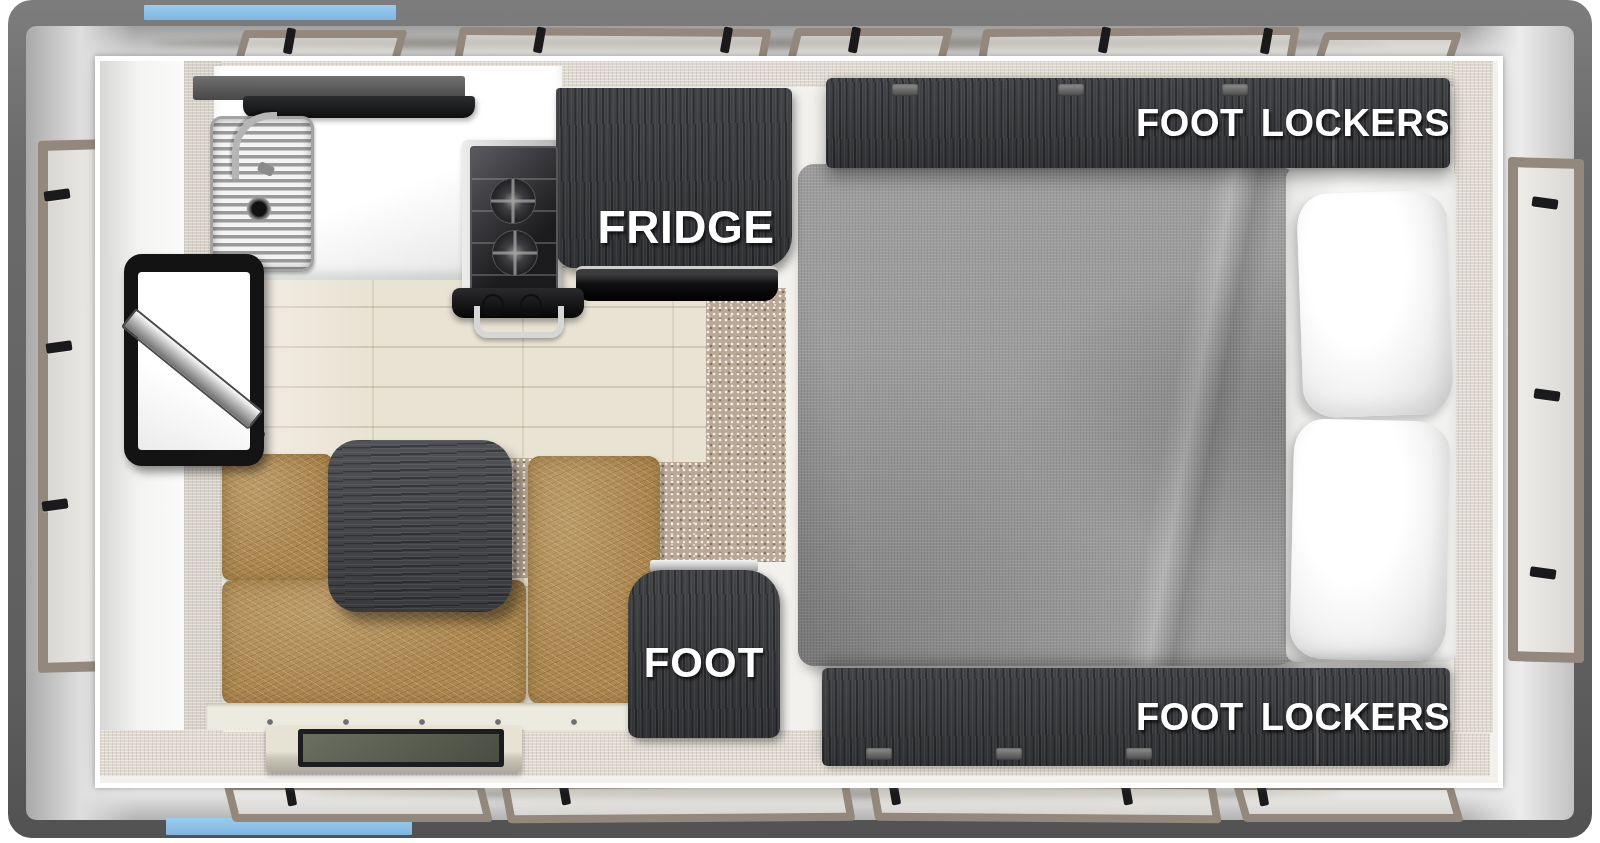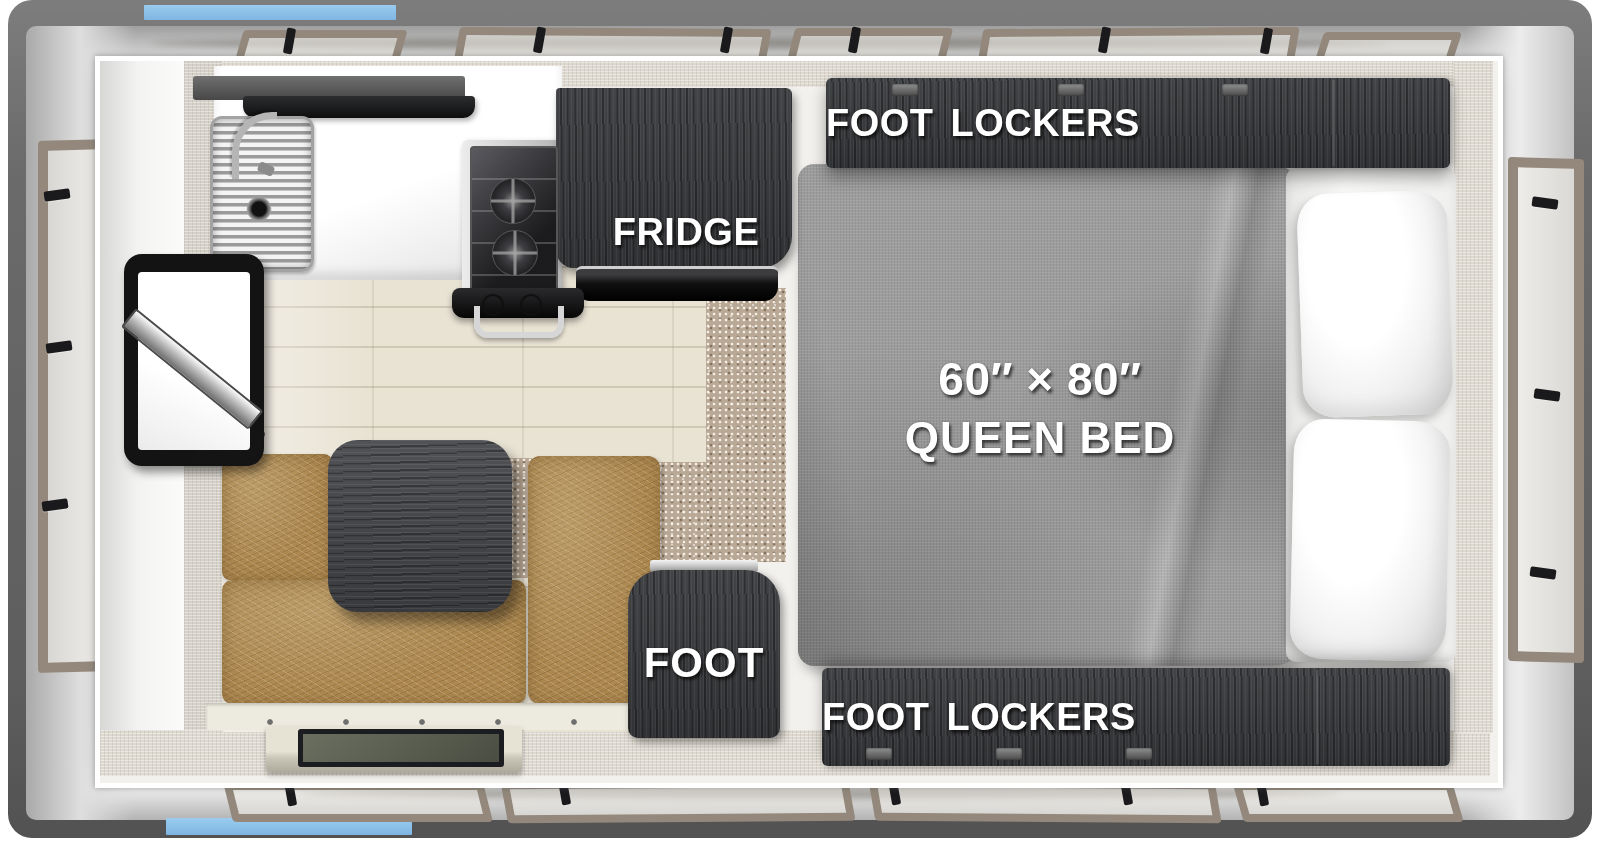--- a/index.html
+++ b/index.html
@@ -146,31 +146,31 @@
     box-shadow:4px 6px 12px rgba(0,0,0,.28);}
   .bed-label{left:840px;top:350px;width:400px;z-index:9;display:flex;flex-direction:column;align-items:center;}
   .pillow-base{left:1286px;top:168px;width:170px;height:494px;z-index:9;border-radius:10px;
     background:linear-gradient(90deg,#e6e6e5,#fbfbfa 35%,#f0f0ef);box-shadow:inset 0 0 12px rgba(0,0,0,.08);}
   .pillow{z-index:10;background:radial-gradient(ellipse at 38% 30%,#ffffff 38%,#f2f2f2 62%,#dedede 86%,#cfcfcf);
     box-shadow:-4px 6px 10px rgba(0,0,0,.22),inset -8px -10px 18px rgba(0,0,0,.06);
     border-radius:30px 36px 30px 34px / 34px 30px 36px 30px;}
   .pillow.p1{left:1300px;top:192px;width:150px;height:224px;transform:rotate(-2deg);}
   .pillow.p2{left:1292px;top:420px;width:156px;height:240px;transform:rotate(1.2deg);}
 
-  .lockers{z-index:10;border-radius:6px;display:flex;align-items:center;justify-content:flex-start;}
+  .lockers{z-index:10;border-radius:6px;display:flex;align-items:center;justify-content:flex-end;}
   .lockers.top{left:826px;top:78px;width:624px;height:90px;box-shadow:0 10px 16px rgba(0,0,0,.32),3px 0 6px rgba(0,0,0,.22);}
   .lockers.bottom{left:822px;top:668px;width:628px;height:98px;box-shadow:0 -8px 14px rgba(0,0,0,.25),3px 3px 6px rgba(0,0,0,.22);}
   .seam{position:absolute;top:2px;bottom:2px;width:3px;background:rgba(255,255,255,.10);}
   .hinge-mark{position:absolute;width:26px;height:12px;border-radius:2px;
     background:linear-gradient(180deg,#909090,#4a4a4a);box-shadow:inset 0 0 2px #222;}
 
   
   .label{color:#ffffff;font-weight:bold;letter-spacing:.5px;
     text-shadow:2px 3px 3px rgba(0,0,0,.60),0 0 2px rgba(0,0,0,.35);white-space:nowrap;}
-  .label.fridge-l{font-size:38px;padding-left:24px;}
+  .label.fridge-l{font-size:46px;padding-left:24px;}
   .label.lockers-l{font-size:38px;word-spacing:6px;}
   .label.ward-l{font-size:42px;letter-spacing:1px;}
   .label.bed-l1{font-size:46px;line-height:58px;}
   .label.bed-l2{font-size:44px;line-height:60px;letter-spacing:1px;}
 </style>
 </head>
 <body>
 
 <div id="canvas">
 
@@ -263,24 +263,20 @@
   <div class="abs step">
     <div class="step-mat"></div>
   </div>
 
   <div class="abs ward-hinge"></div>
   <div class="abs grain ward">
     <span class="label ward-l">FOOT</span>
   </div>
 
   <div class="abs bed"></div>
-  <div class="abs bed-label">
-    <span class="label bed-l1">60″ × 80″</span>
-    <span class="label bed-l2">QUEEN BED</span>
-  </div>
   <div class="abs pillow-base"></div>
   <div class="abs pillow p1"></div>
   <div class="abs pillow p2"></div>
 
   <div class="abs grain lockers top">
     <div class="seam" style="left:506px;"></div>
     <div class="hinge-mark" style="left:66px;top:6px;"></div>
     <div class="hinge-mark" style="left:232px;top:6px;"></div>
     <div class="hinge-mark" style="left:396px;top:6px;"></div>
     <span class="label lockers-l">FOOT LOCKERS</span>

